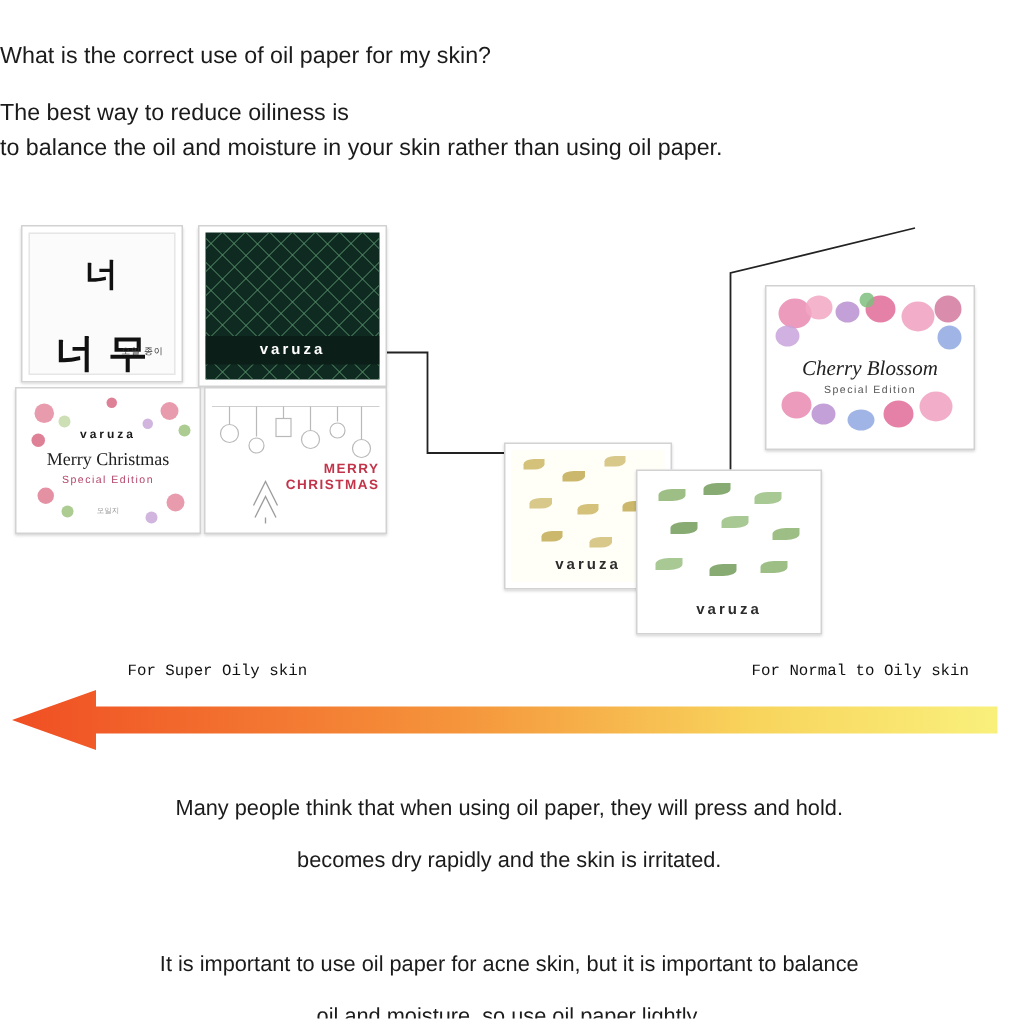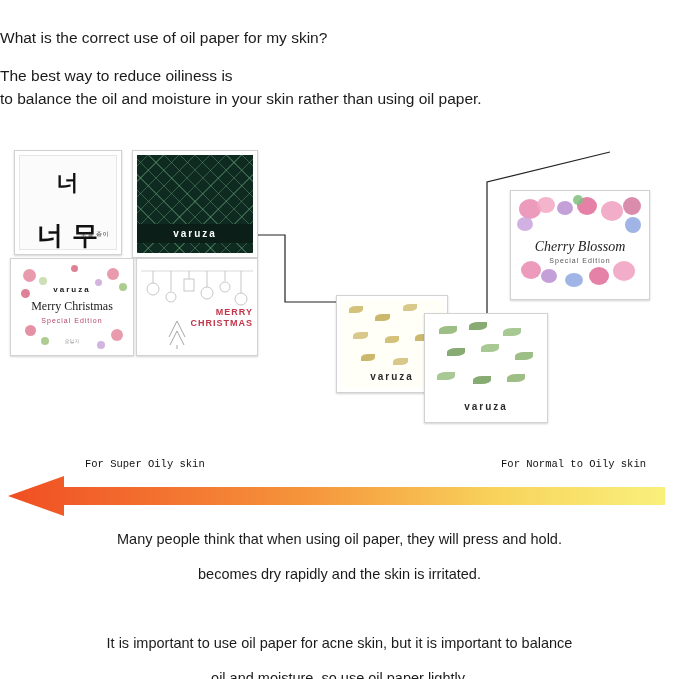--- a/index.html
+++ b/index.html
@@ -204,21 +204,21 @@
 
   
   .connector {
     position: absolute;
     pointer-events: none;
   }
 
   
   .arrow-wrap {
     position: absolute;
-    top: 456px;
+    top: 440px;
     left: 0;
     width: 679px;
     height: 62px;
   }
   .arrow-label-left {
     position: absolute;
     left: 85px; top: 2px;
     font-family: "Liberation Mono", monospace;
     font-size: 10.5px;
     color: #111;

